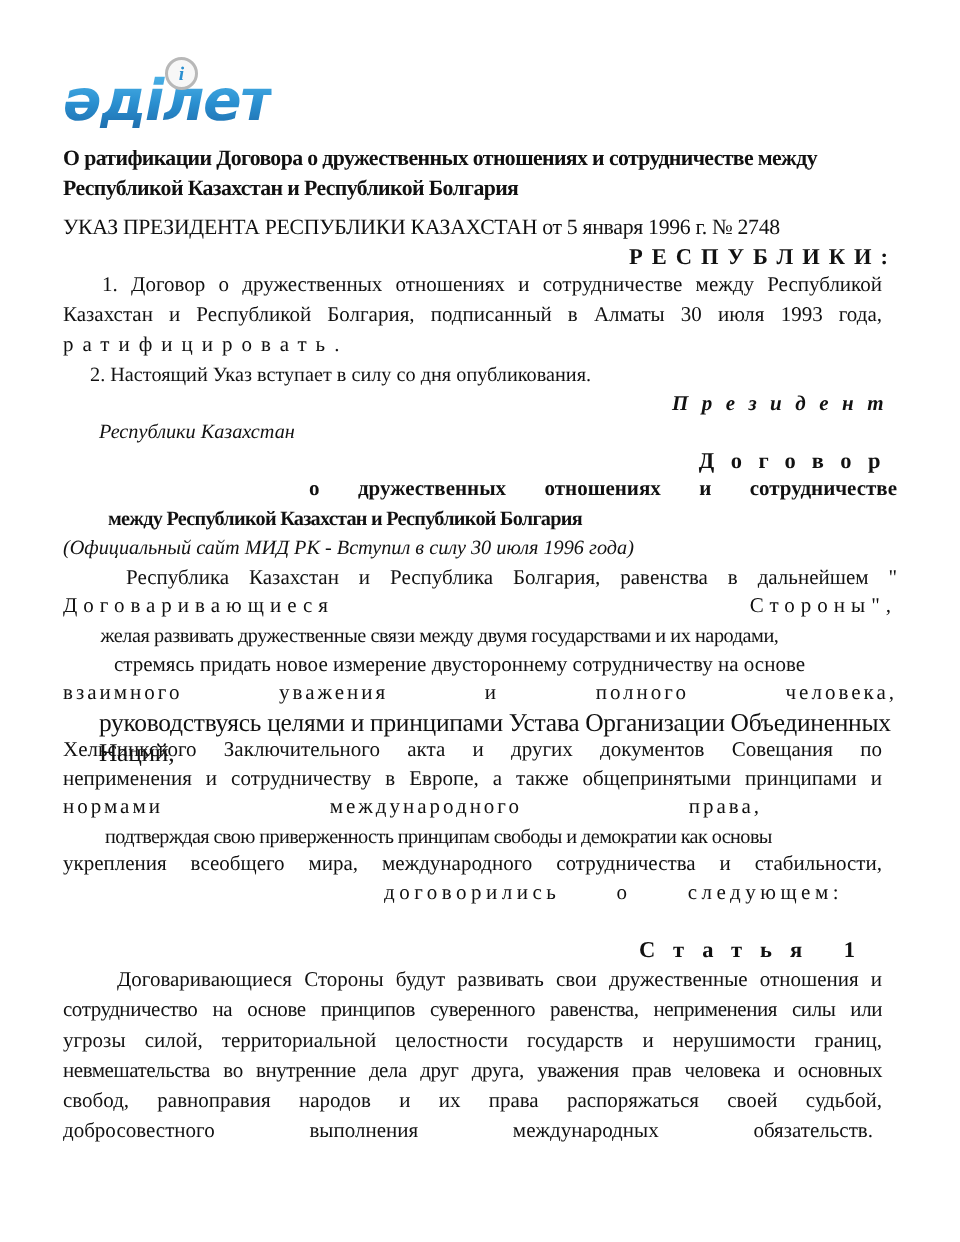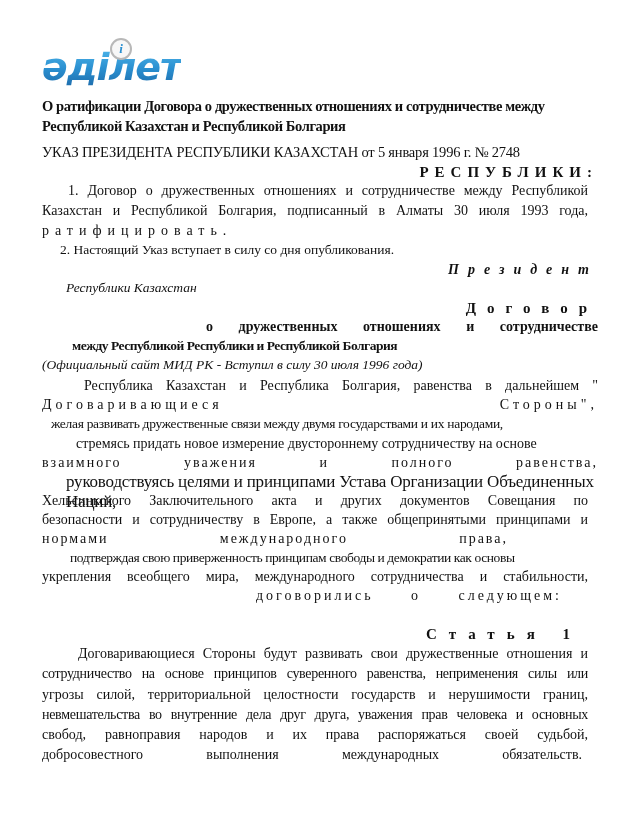--- a/index.html
+++ b/index.html
@@ -33,31 +33,31 @@
 <div class="p just" style="left:68px;top:181px;width:520px;">1. Договор о дружественных отношениях и сотрудничестве между Республикой</div>
 <div class="p just" style="left:42px;top:201px;width:546px;">Казахстан и Республикой Болгария, подписанный в Алматы 30 июля 1993 года,</div>
 <div class="p spaced" style="left:42px;top:221px;">ратифицировать.</div>
 <div class="p" style="left:60px;top:240px;font-size:13.5px;">2. Настоящий Указ вступает в силу со дня опубликования.</div>
 
 <div class="p right ital" style="left:42px;top:260px;width:556px;letter-spacing:9px;font-weight:bold;">Президент</div>
 <div class="p ital" style="left:66px;top:278px;font-size:13.5px;">Республики Казахстан</div>
 
 <div class="p right bold" style="left:42px;top:298px;width:556px;font-size:15px;letter-spacing:11px;">Договор</div>
 <div class="p bold just" style="left:206px;top:317px;width:392px;font-size:14px;">о дружественных отношениях и сотрудничестве</div>
-<div class="p bold" style="left:72px;top:336px;font-size:13.5px;letter-spacing:-0.5px;">между Республикой Республики и Республикой Болгария</div>
+<div class="p bold" style="left:72px;top:336px;font-size:13.5px;letter-spacing:-0.5px;">между Республикой Казахстан и Республикой Болгария</div>
 <div class="p ital" style="left:42px;top:355px;font-size:13.5px;">(Официальный сайт МИД РК - Вступил в силу 30 июля 1996 года)</div>
 
 <div class="p just" style="left:84px;top:376px;width:514px;">Республика Казахстан и Республика Болгария, равенства в дальнейшем "</div>
 <div class="p just" style="left:42px;top:395px;width:556px;letter-spacing:4px;">Договаривающиеся Стороны",</div>
-<div class="p" style="left:51px;top:414px;font-size:13.5px;letter-spacing:-0.3px;">желая развивать дружественные связи между двумя государствами и их народами,</div>
+<div class="p" style="left:67px;top:414px;font-size:13.5px;letter-spacing:-0.3px;">желая развивать дружественные связи между двумя государствами и их народами,</div>
 <div class="p" style="left:76px;top:434px;">стремясь придать новое измерение двустороннему сотрудничеству на основе</div>
-<div class="p just" style="left:42px;top:453px;width:556px;letter-spacing:2px;">взаимного уважения и полного равенства,</div>
+<div class="p just" style="left:42px;top:453px;width:556px;letter-spacing:2px;">взаимного уважения и полного человека,</div>
 <div class="p" style="left:66px;top:472px;font-size:17px;letter-spacing:-0.2px;">руководствуясь целями и принципами Устава Организации Объединенных Наций,</div>
 <div class="p just" style="left:42px;top:491px;width:546px;">Хельсинкского Заключительного акта и других документов Совещания по</div>
-<div class="p just" style="left:42px;top:510px;width:546px;">безопасности и сотрудничеству в Европе, а также общепринятыми принципами и</div>
+<div class="p just" style="left:42px;top:510px;width:546px;">неприменения и сотрудничеству в Европе, а также общепринятыми принципами и</div>
 <div class="p just" style="left:42px;top:529px;width:466px;letter-spacing:2px;">нормами международного права,</div>
 <div class="p" style="left:70px;top:548px;font-size:13.5px;letter-spacing:-0.4px;">подтверждая свою приверженность принципам свободы и демократии как основы</div>
 <div class="p just" style="left:42px;top:567px;width:546px;">укрепления всеобщего мира, международного сотрудничества и стабильности,</div>
 <div class="p just" style="left:256px;top:586px;width:306px;letter-spacing:3px;">договорились о следующем:</div>
 
 <div class="p right bold" style="left:42px;top:624px;width:540px;font-size:15px;letter-spacing:12px;">Статья 1</div>
 <div class="p just" style="left:78px;top:644px;width:510px;">Договаривающиеся Стороны будут развивать свои дружественные отношения и</div>
 <div class="p just" style="left:42px;top:664px;width:546px;letter-spacing:-0.3px;">сотрудничество на основе принципов суверенного равенства, неприменения силы или</div>
 <div class="p just" style="left:42px;top:685px;width:546px;">угрозы силой, территориальной целостности государств и нерушимости границ,</div>
 <div class="p just" style="left:42px;top:705px;width:546px;letter-spacing:-0.3px;">невмешательства во внутренние дела друг друга, уважения прав человека и основных</div>

